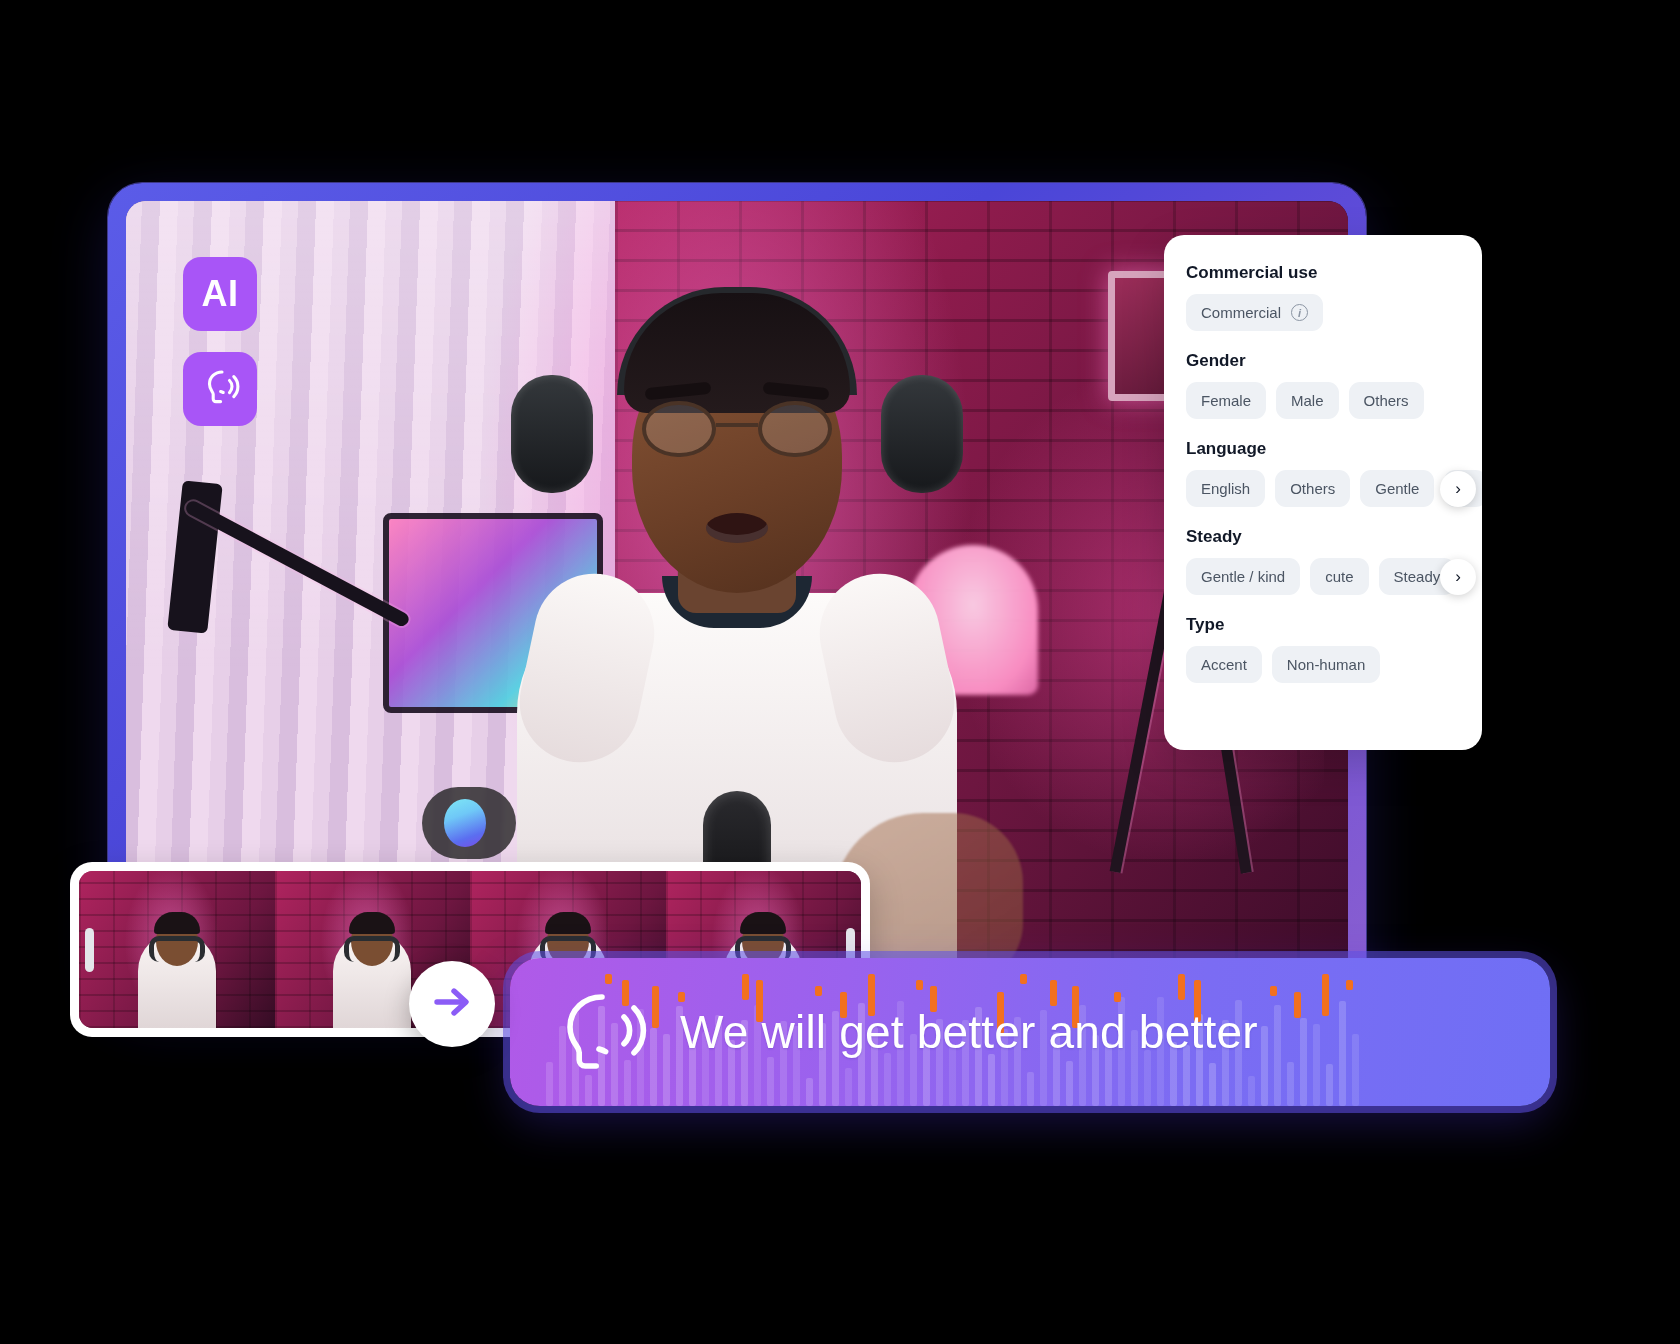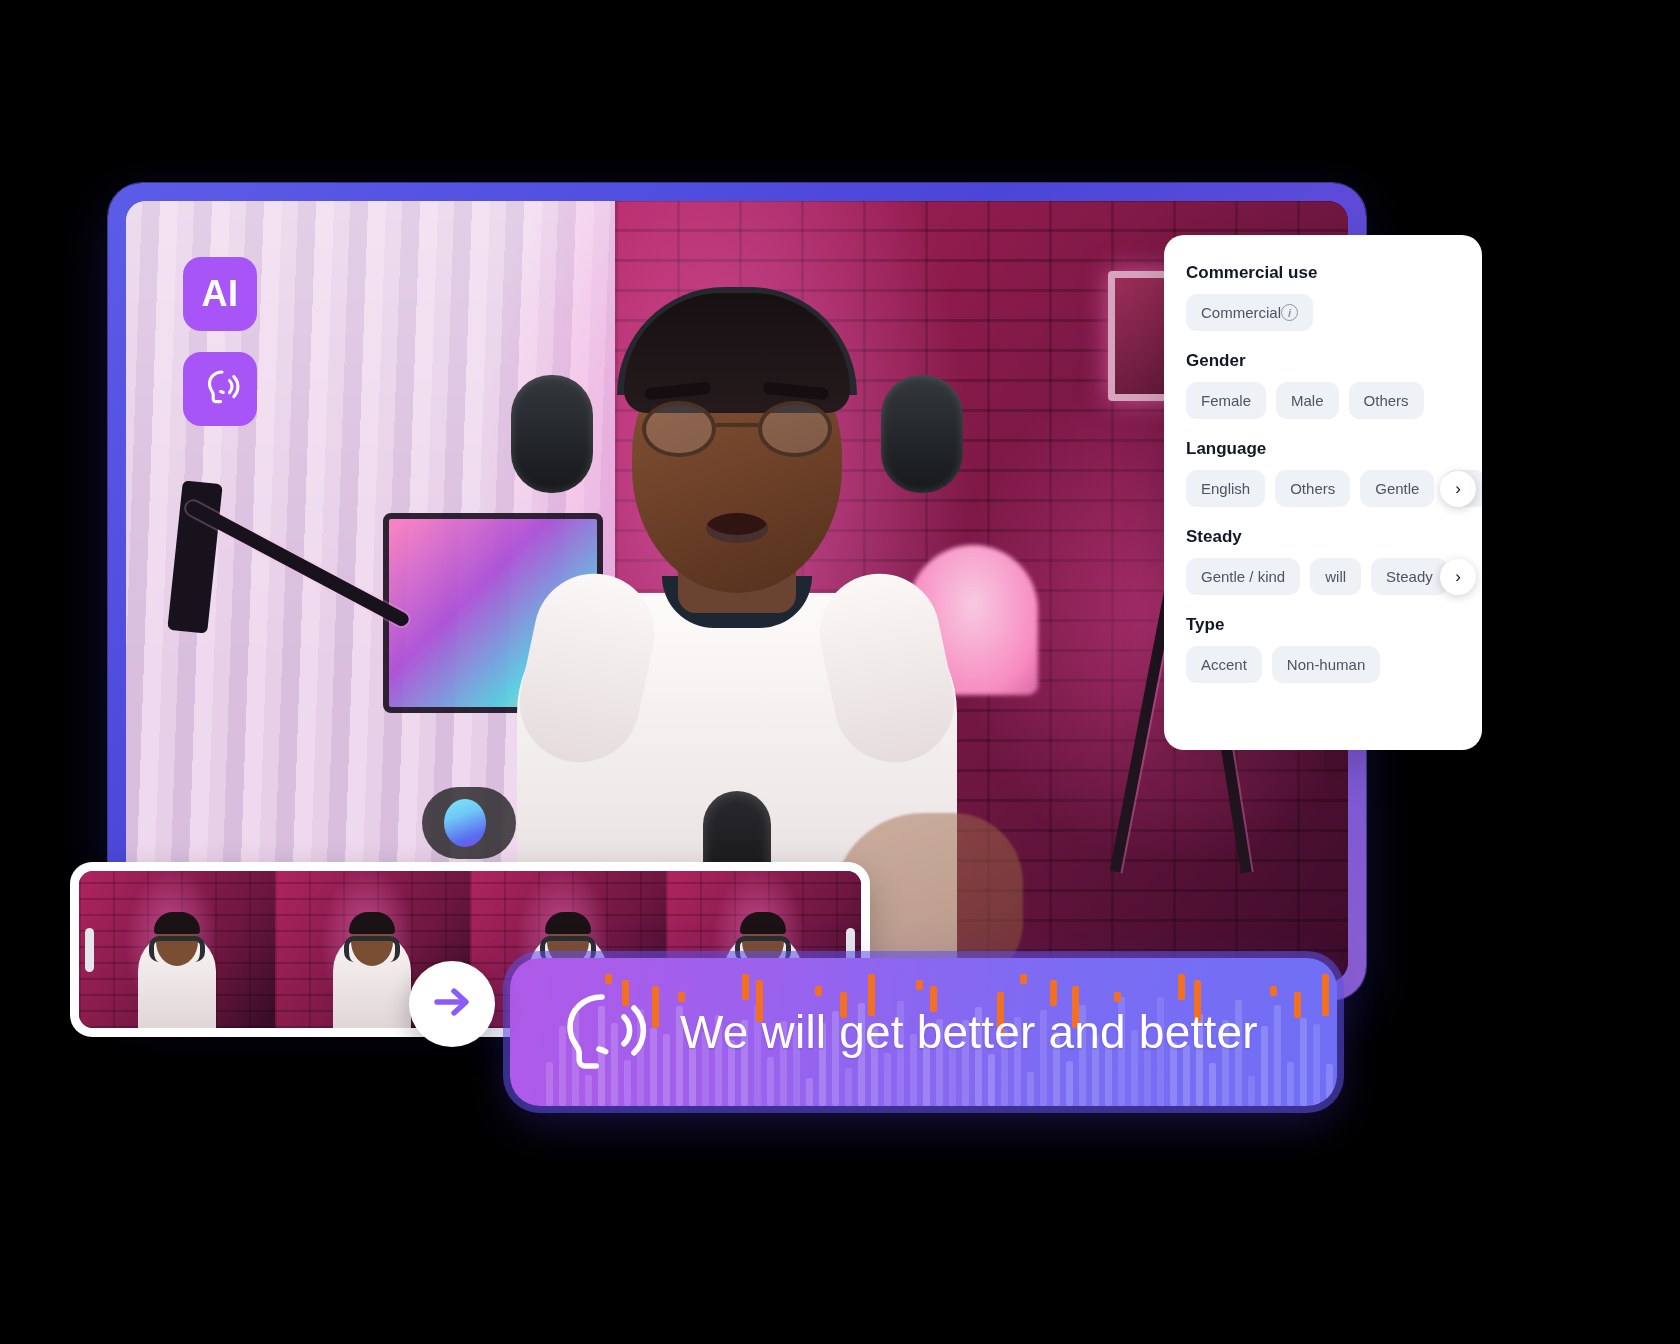--- a/index.html
+++ b/index.html
@@ -212,21 +212,21 @@
     padding: 28px 0 0 22px;
     overflow:hidden;
   }
   .opt-group { margin-bottom: 20px; }
   .opt-title { font-size:17px; font-weight:bold; color:#111827; margin-bottom:11px; }
   .opt-row { display:flex; gap:10px; align-items:center; }
   .chip {
     background:#eef1f5; color:#4b5563; border-radius:11px;
     padding: 10px 15px; font-size:15px; white-space:nowrap; flex:none;
   }
-  .chip.with-info { display:flex; align-items:center; }
+  .chip.with-info { display:flex; align-items:center; gap:10px; }
   .info-icon {
     width:17px; height:17px; border-radius:50%; border:1.6px solid #8b95a3;
     color:#8b95a3; font-size:11px; font-weight:bold; font-style:italic;
     display:flex; align-items:center; justify-content:center; flex:none;
   }
   .scroll-next {
     position:absolute; right:6px;
     width:36px; height:36px; border-radius:50%;
     background:#fff; box-shadow: 0 2px 10px rgba(0,0,0,.18);
     display:flex; align-items:center; justify-content:center;
@@ -287,21 +287,21 @@
   #arrow-button {
     position:absolute; left:409px; top:961px;
     width:86px; height:86px; border-radius:50%;
     background:#fff; display:flex; align-items:center; justify-content:center;
     box-shadow: 0 8px 26px rgba(0,0,0,.28); z-index:6;
   }
 
   
   #audio-bar {
     position:absolute; left:510px; top:958px;
-    width:827px; height:148px; border-radius:30px;
+    width:1040px; height:148px; border-radius:30px;
     background: linear-gradient(98deg,#b05ae8 0%, #9a62ee 32%, #7b6cf3 66%, #6f6ff5 100%);
     box-shadow: 0 0 0 7px rgba(95,80,230,.55), 0 16px 46px rgba(70,50,200,.35);
     overflow:hidden; z-index:5;
   }
   #wave-layer { position:absolute; inset:0; }
   .wbar { position:absolute; bottom:0; width:7px; background: rgba(255,255,255,.34); border-radius:2px; }
   .obar { position:absolute; width:7px; background:#f2701f; border-radius:2px; }
   #audio-content {
     position:absolute; inset:0; display:flex; align-items:center; gap:26px;
     padding-left:48px; z-index:2;
@@ -409,21 +409,21 @@
         <div class="chip">Gentle</div>
         <div class="chip">In</div>
         <div class="scroll-next">›</div>
       </div>
     </div>
 
     <div class="opt-group">
       <div class="opt-title">Steady</div>
       <div class="opt-row row-wrap">
         <div class="chip">Gentle / kind</div>
-        <div class="chip">will</div>
+        <div class="chip">cute</div>
         <div class="chip">Steady</div>
         <div class="scroll-next">›</div>
       </div>
     </div>
 
     <div class="opt-group">
       <div class="opt-title">Type</div>
       <div class="opt-row">
         <div class="chip">Accent</div>
         <div class="chip">Non-human</div>

